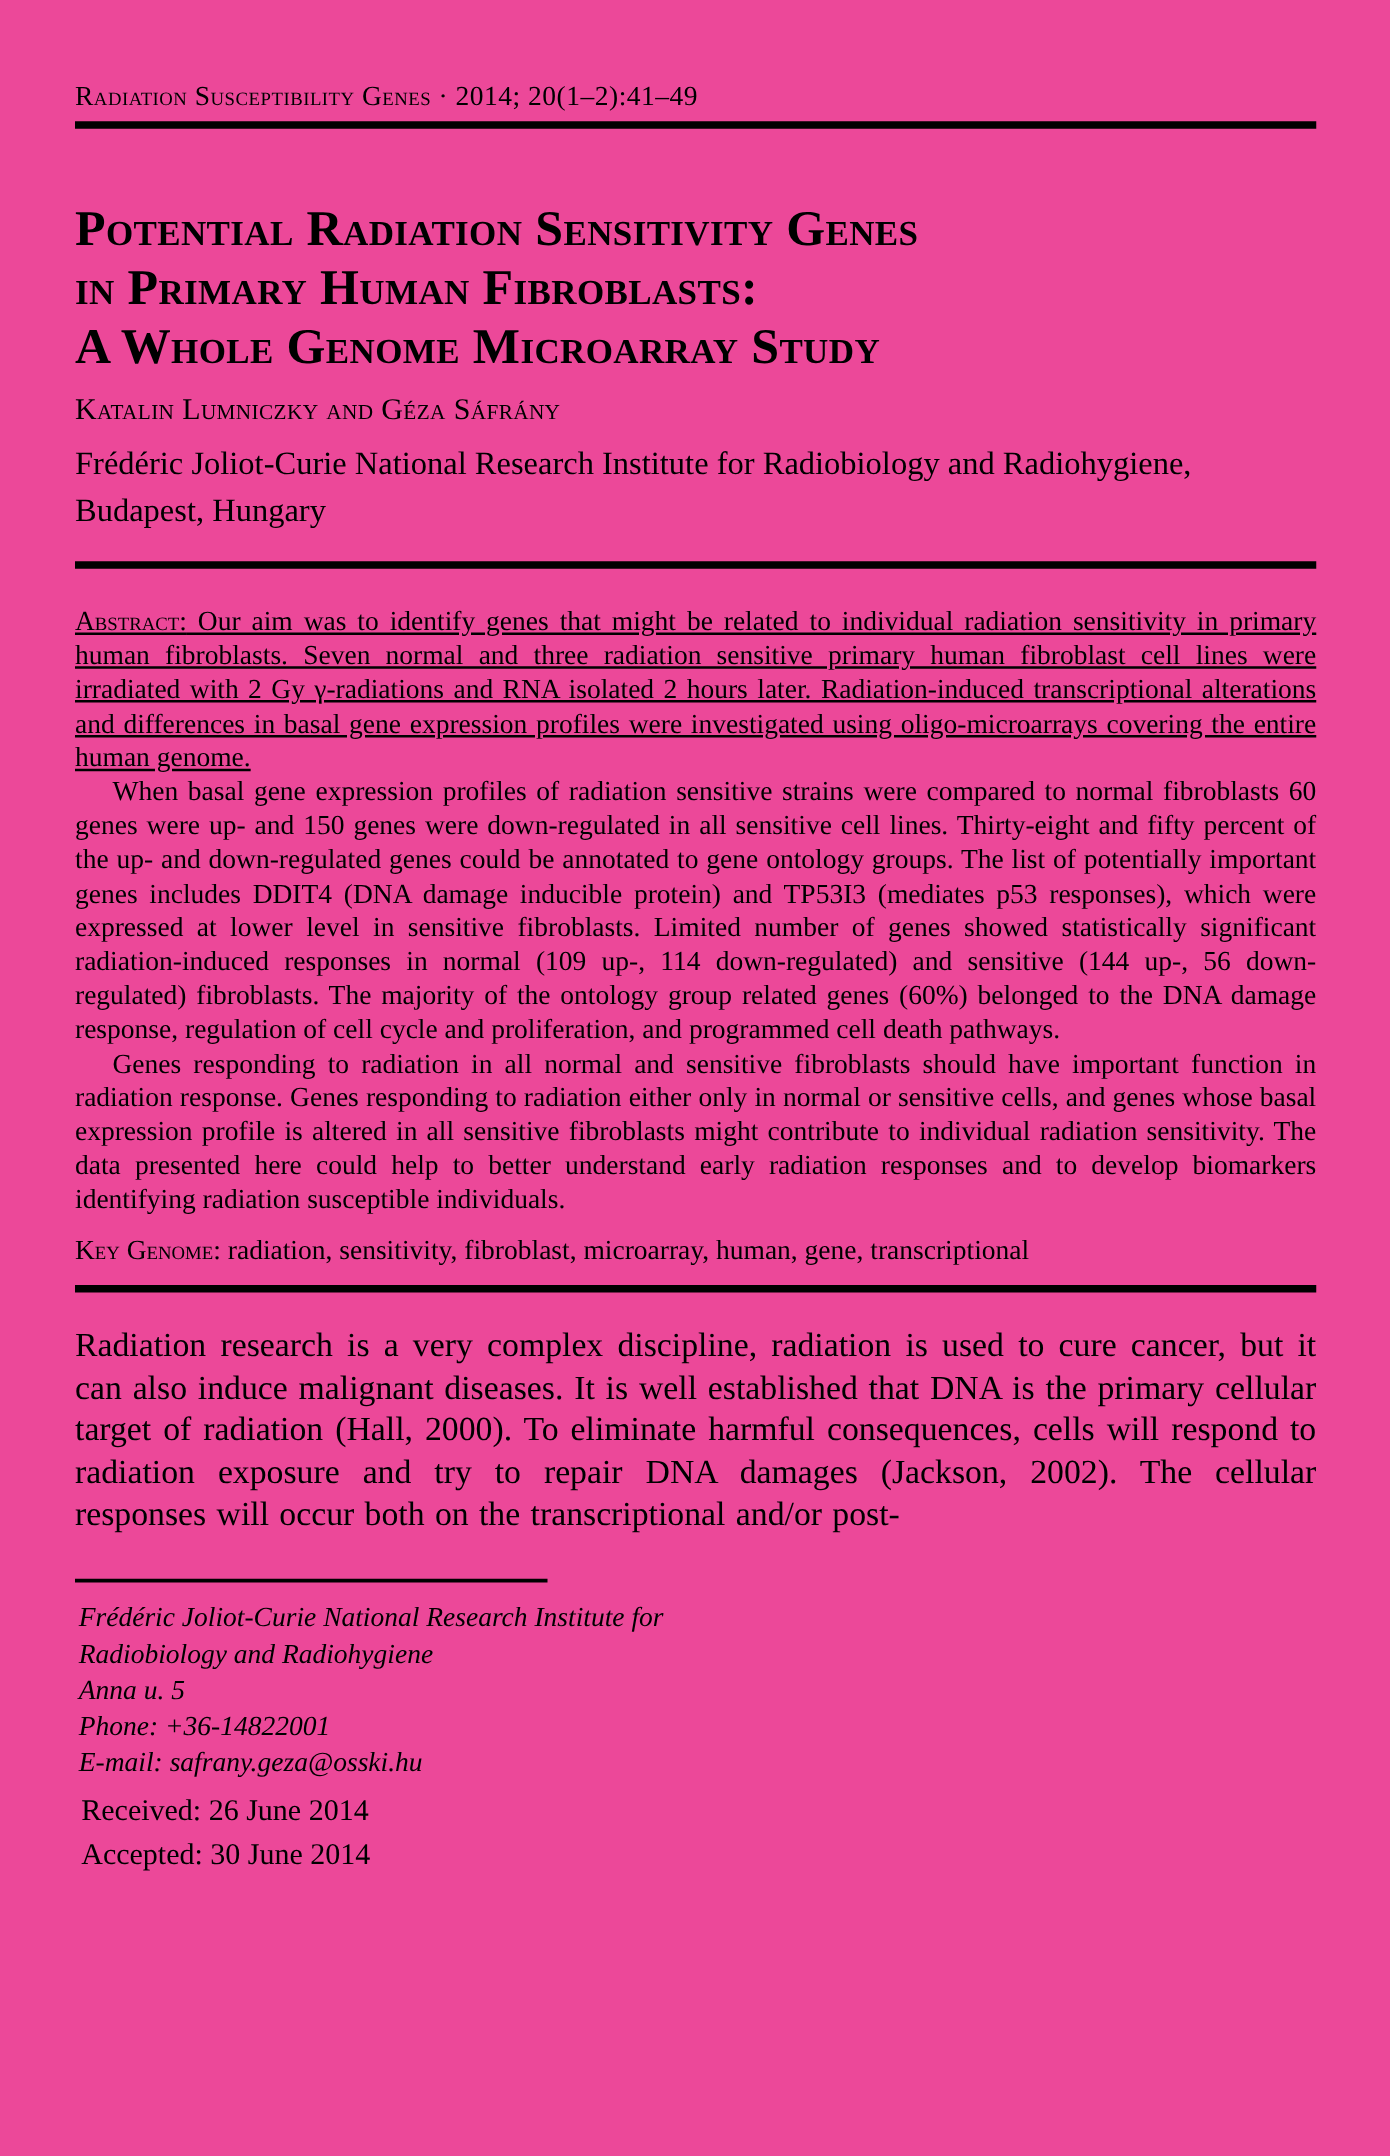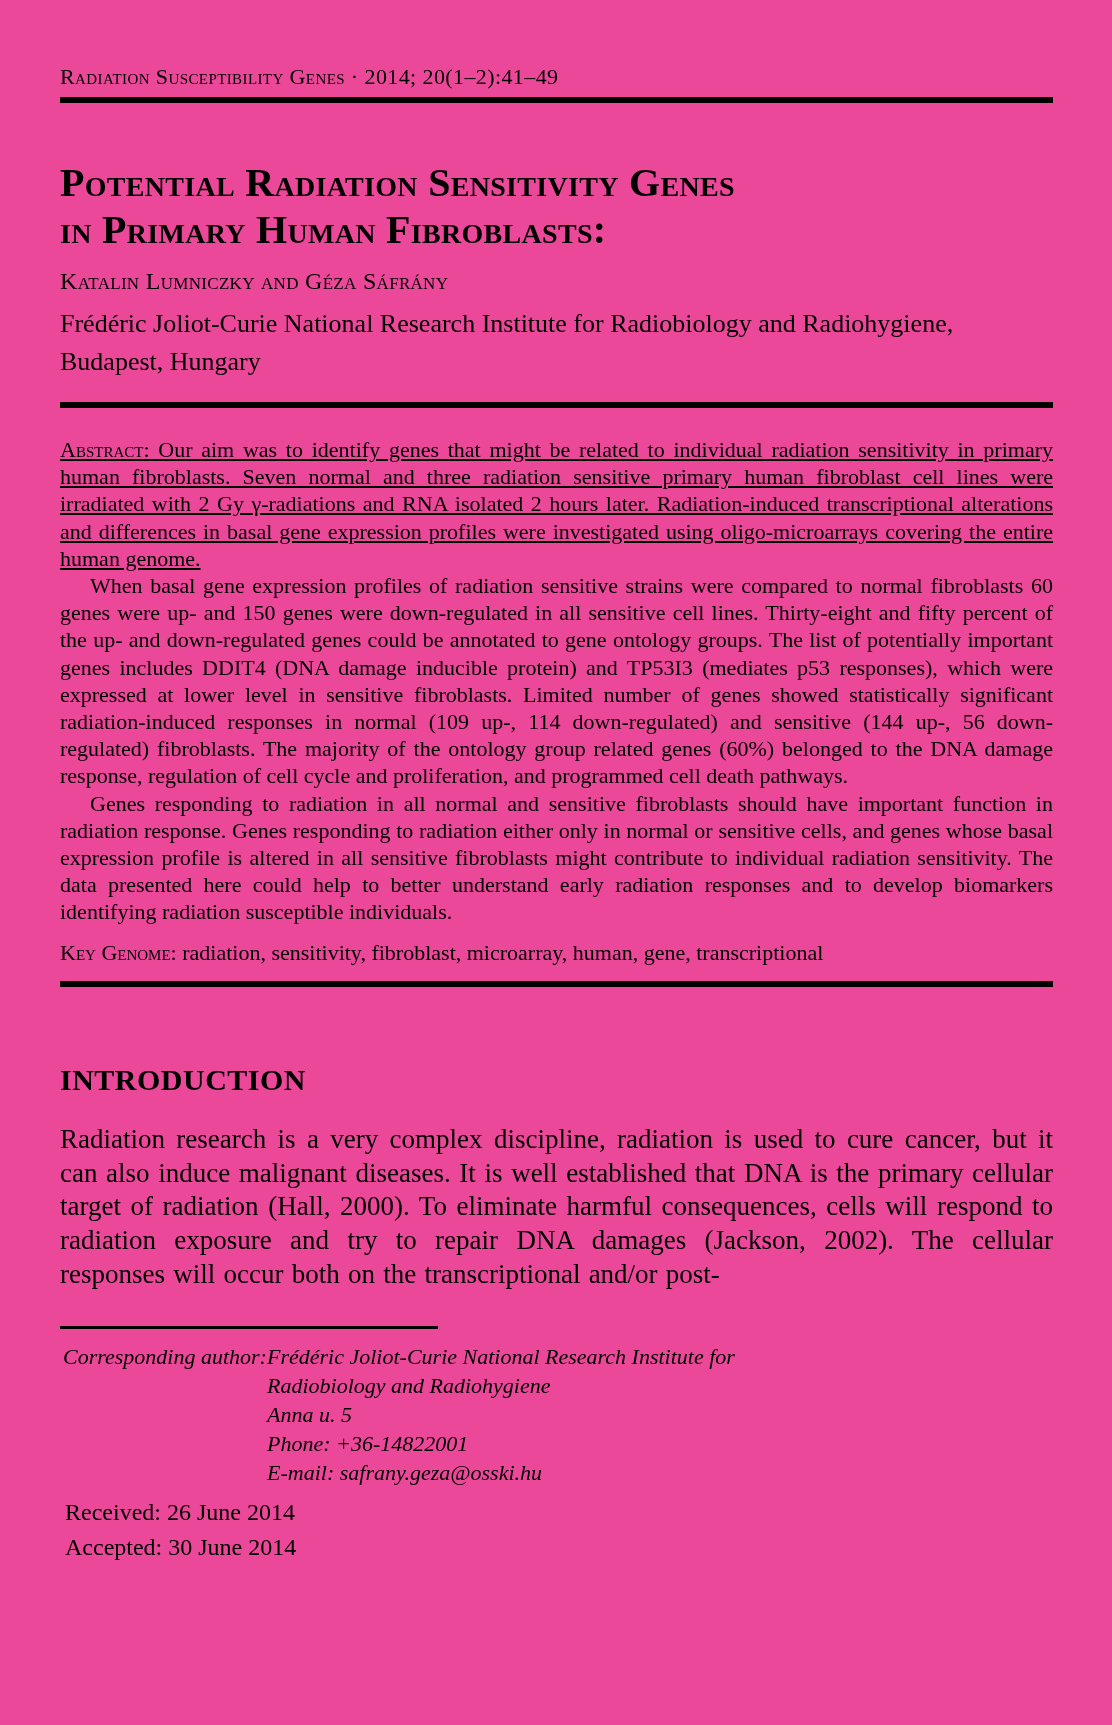--- a/index.html
+++ b/index.html
@@ -126,45 +126,44 @@
 <div class="page">
 
   <div class="running-head sc">
     <span>Radiation Susceptibility Genes</span><span> · 2014; 20(1–2):41–49</span>
   </div>
   <div class="rule rule-header"></div>
 
   <h1 class="article-title sc">
     <span class="title-line">Potential Radiation Sensitivity Genes</span>
     <span class="title-line">in Primary Human Fibroblasts:</span>
+    <span class="title-line">A Whole Genome Microarray Study</span>
   </h1>
 
   <div class="authors sc">Katalin Lumniczky and Géza Sáfrány</div>
 
   <div class="affiliation">Frédéric Joliot-Curie National Research Institute for Radiobiology and Radiohygiene, Budapest, Hungary</div>
 
   <div class="rule rule-abstract-top"></div>
 
   <section class="abstract">
     <p class="first"><span class="sc">Abstract:</span><span> Our aim was to identify genes that might be related to individual radiation sensitivity in primary human fibroblasts. Seven normal and three radiation sensitive primary human fibroblast cell lines were irradiated with 2 Gy γ-radiations and RNA isolated 2 hours later. Radiation-induced transcriptional alterations and differences in basal gene expression profiles were investigated using oligo-microarrays covering the entire human genome.</span></p>
     <p class="indent">When basal gene expression profiles of radiation sensitive strains were compared to normal fibroblasts 60 genes were up- and 150 genes were down-regulated in all sensitive cell lines. Thirty-eight and fifty percent of the up- and down-regulated genes could be annotated to gene ontology groups. The list of potentially important genes includes DDIT4 (DNA damage inducible protein) and TP53I3 (mediates p53 responses), which were expressed at lower level in sensitive fibroblasts. Limited number of genes showed statistically significant radiation-induced responses in normal (109 up-, 114 down-regulated) and sensitive (144 up-, 56 down-regulated) fibroblasts. The majority of the ontology group related genes (60%) belonged to the DNA damage response, regulation of cell cycle and proliferation, and programmed cell death pathways.</p>
     <p class="indent">Genes responding to radiation in all normal and sensitive fibroblasts should have important function in radiation response. Genes responding to radiation either only in normal or sensitive cells, and genes whose basal expression profile is altered in all sensitive fibroblasts might contribute to individual radiation sensitivity. The data presented here could help to better understand early radiation responses and to develop biomarkers identifying radiation susceptible individuals.</p>
     <p class="keywords"><span class="sc">Key Genome:</span><span> radiation, sensitivity, fibroblast, microarray, human, gene, transcriptional</span></p>
   </section>
 
   <div class="rule rule-abstract-bottom"></div>
 
-  <h2 class="section-heading">INTRODUCTION</h2>
 
   <p class="intro-paragraph">Radiation research is a very complex discipline, radiation is used to cure cancer, but it can also induce malignant diseases. It is well established that DNA is the primary cellular target of radiation (Hall, 2000). To eliminate harmful consequences, cells will respond to radiation exposure and try to repair DNA damages (Jackson, 2002). The cellular responses will occur both on the transcriptional and/or post-</p>
 
   <footer>
     <div class="rule footnote-rule"></div>
     <div class="corresponding">
-      <div class="label-col">Corresponding author:</div>
       <div class="value-col">
         <div>Frédéric Joliot-Curie National Research Institute for</div>
         <div>Radiobiology and Radiohygiene</div>
         <div>Anna u. 5</div>
         <div>Phone: +36-14822001</div>
         <div>E-mail: safrany.geza@osski.hu</div>
       </div>
     </div>
     <div class="dates">
       <div>Received: 26 June 2014</div>

